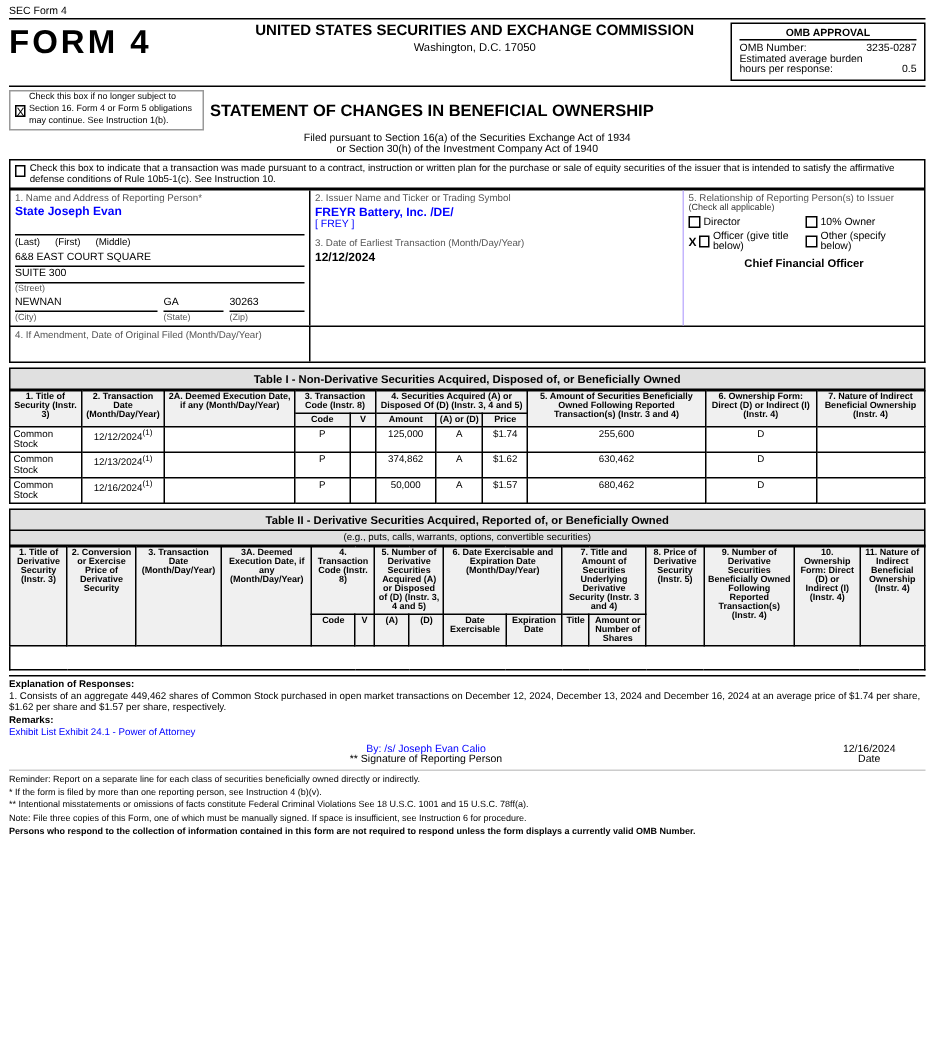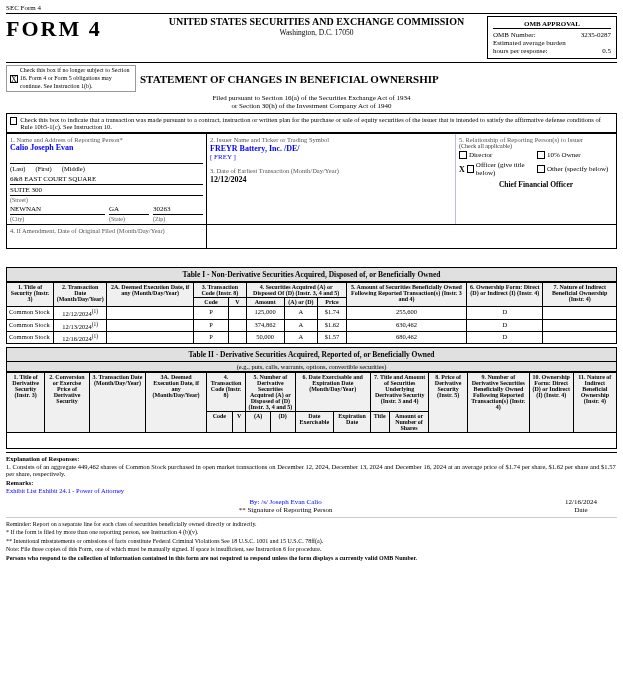--- a/index.html
+++ b/index.html
@@ -7,21 +7,20 @@
       font-family: Arial, sans-serif;
       font-size: 7.5px;
       background: #fff;
       color: #000;
       width: 623px;
       min-height: 698px;
     }
     .page {
       width: 623px;
       padding: 4px 6px;
-      font-family: Liberation Serif, serif;
     }
     
     .top-header {
       display: flex;
       align-items: flex-start;
       border-bottom: 1px solid #000;
       padding-bottom: 3px;
       margin-bottom: 2px;
     }
     .form-label-block {
@@ -160,21 +159,21 @@
     }
     .indiv-row {
       display: flex;
       align-items: center;
       gap: 3px;
       margin-top: 1px;
     }
 
     
     .table-section {
-      margin-top: 18px;
+      margin-top: 3px;
     }
     .table-title {
       text-align: center;
       font-weight: bold;
       font-size: 7.5px;
       background: #e0e0e0;
       border: 1px solid #000;
       padding: 2px;
     }
     table {
@@ -348,21 +347,21 @@
   </div>
 
   <div style="border:1px solid #000; padding:2px 3px; font-size:6.5px; margin-bottom:0; display:flex; gap:3px; align-items:flex-start;">
     <span class="check-box" style="margin-top:1px;"></span>
     <span>Check this box to indicate that a transaction was made pursuant to a contract, instruction or written plan for the purchase or sale of equity securities of the issuer that is intended to satisfy the affirmative defense conditions of Rule 10b5-1(c). See Instruction 10.</span>
   </div>
 
   <div class="two-col-header" style="border:1px solid #000; margin-top:0; grid-template-columns: 200px 1fr 160px; display:grid;">
     <div class="left-panel" style="border-right:1px solid #000; padding:2px 3px;">
       <div class="info-cell-label">1. Name and Address of Reporting Person*</div>
-      <div class="info-cell-value blue">Calio Joseph Evan</div>
+      <div class="info-cell-value blue">State Joseph Evan</div>
       <div style="height:8px; border-bottom:1px solid #000; margin-top:4px;"></div>
       <div class="name-parts">
         <span>(Last)</span>
         <span>(First)</span>
         <span>(Middle)</span>
       </div>
       <div style="margin-top:3px;">
         <div class="addr-underline" style="font-size:7px; padding-bottom:1px;">6&amp;8 EAST COURT SQUARE</div>
         <div class="addr-underline" style="font-size:7px; padding-bottom:1px;">SUITE 300</div>
         <div style="font-size:6px; color:#555;">(Street)</div>

